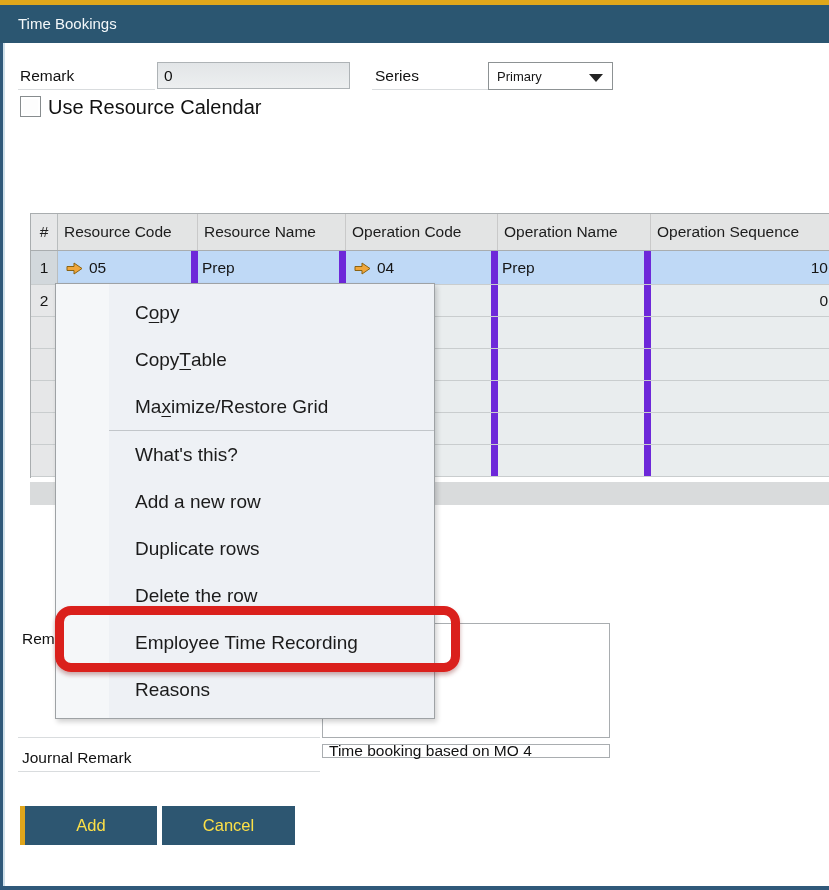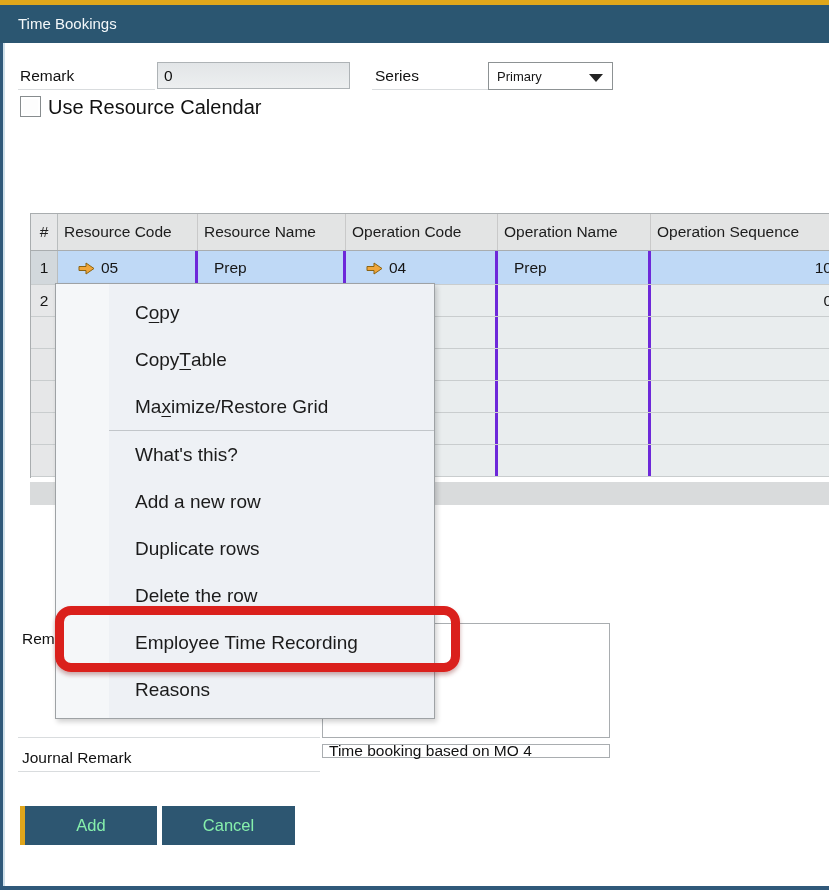--- a/index.html
+++ b/index.html
@@ -41,21 +41,21 @@
 
   
   .grid{position:absolute;left:30px;top:213px;width:799px;height:264px;overflow:hidden;
         border-top:1px solid #a9adaf;border-left:1px solid #a9adaf;}
   .t-row{display:flex;width:840px;}
   .t-head{height:36px;background:#e3e4e4;border-bottom:1px solid #a9adaf;}
   .t-head .cell{display:flex;align-items:center;font-size:15.5px;color:#1c1c1c;
                 border-right:1px solid #c9c9c9;box-sizing:border-box;padding-left:6px;}
   .t-data{background:#e9edee;border-bottom:1px solid #c9cdce;}
   .t-data .cell{display:flex;align-items:center;font-size:15.5px;
-                border-right:3px solid #6d28d9;box-sizing:border-box;padding-left:16px;}
+                border-right:7px solid #6d28d9;box-sizing:border-box;padding-left:4px;}
   .t-data.selected{background:#bfd9f6;}
   .r1{height:33px;} .rn{height:31px;}
   .c-num{width:27px;justify-content:center;background:#e6e7e8;border-right:1px solid #b9bdbe !important;padding-left:0 !important;}
   .selected .c-num{background:#d2d8dc;}
   .c-rc{width:140px;} .c-rn{width:148px;} .c-oc{width:152px;} .c-on{width:153px;}
   .c-os{width:188px;justify-content:flex-end;padding-right:4px;box-sizing:border-box;}
   .link-arrow{display:inline-block;width:17px;height:13px;margin:0 6px 0 4px;flex:none;}
   .scroll-strip{position:absolute;left:30px;top:482px;width:799px;height:23px;background:#d9dbdc;}
 
   
@@ -71,21 +71,21 @@
   .menu-sep{height:1px;background:#c2c6ca;margin-left:53px;}
 
   .red-annotation{
     position:absolute;left:55px;top:606px;width:405px;height:66px;z-index:20;
     border:9px solid #da201c;border-radius:16px;box-sizing:border-box;
     box-shadow:0 3px 4px rgba(120,20,20,0.35);pointer-events:none;
   }
 
   
   .btn{
-    position:absolute;top:806px;height:39px;background:#2d5671;color:#86efac;
+    position:absolute;top:806px;height:39px;background:#2d5671;color:#fde047;
     font-size:16.5px;display:flex;align-items:center;justify-content:center;cursor:default;
   }
   .btn-add{left:20px;width:137px;border-left:5px solid #dfa51c;box-sizing:border-box;}
   .btn-cancel{left:162px;width:133px;}
 </style>
 </head>
 <body>
 
 <div class="window">
 

